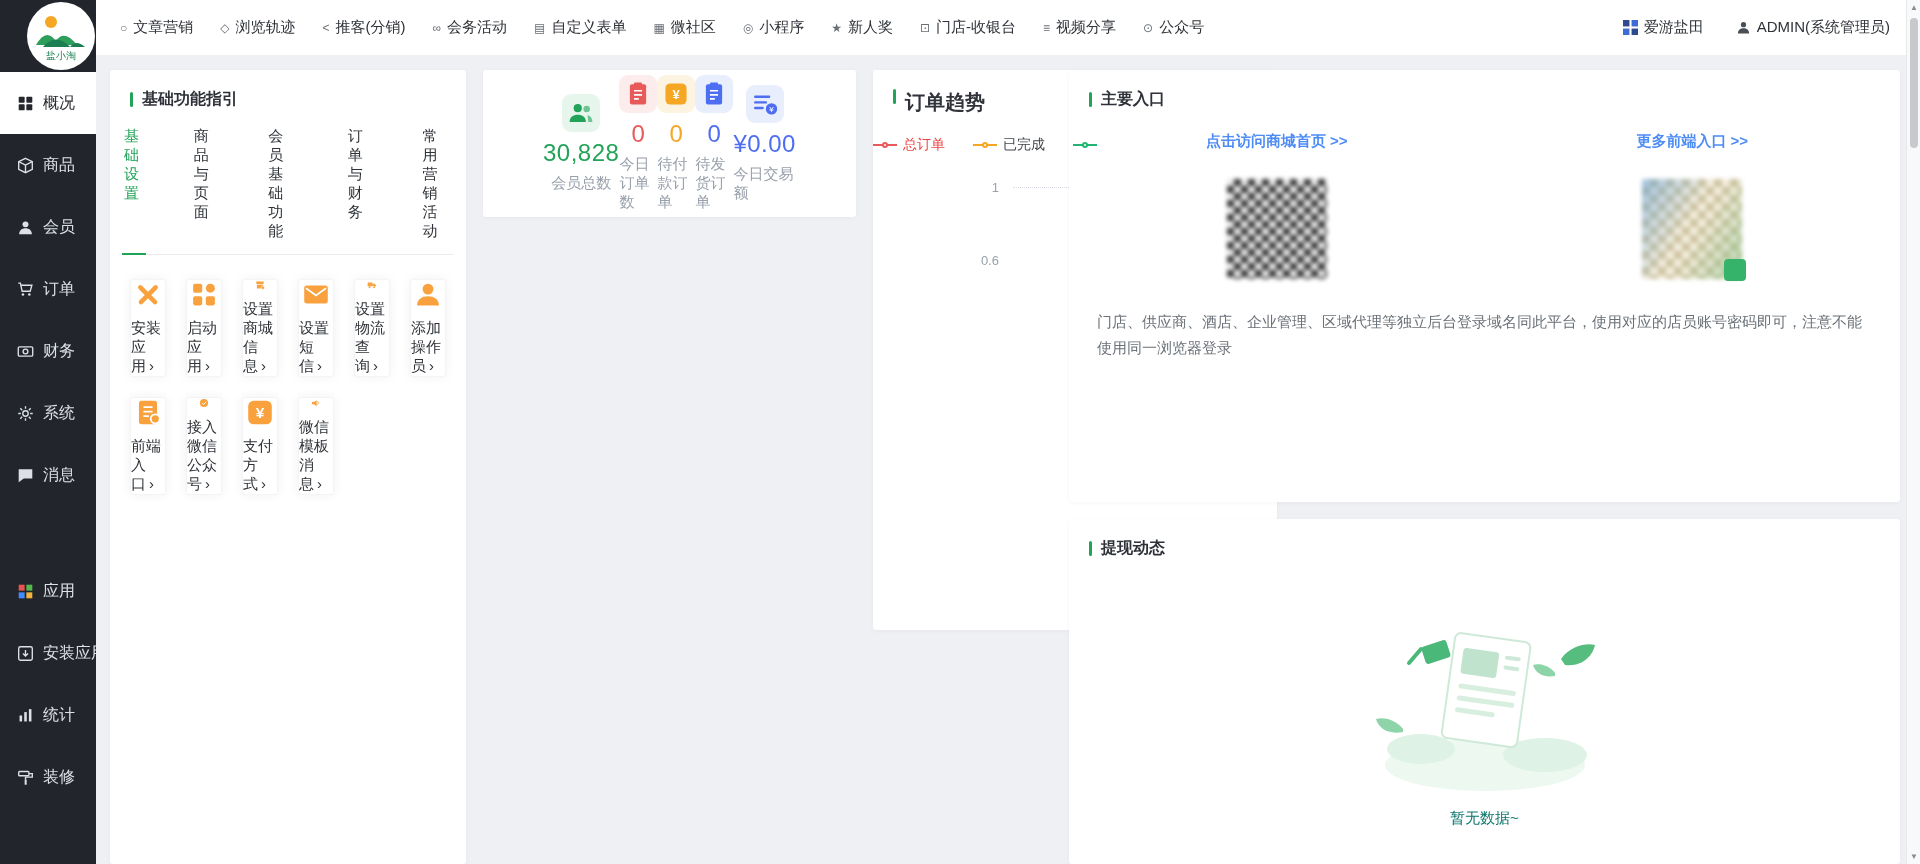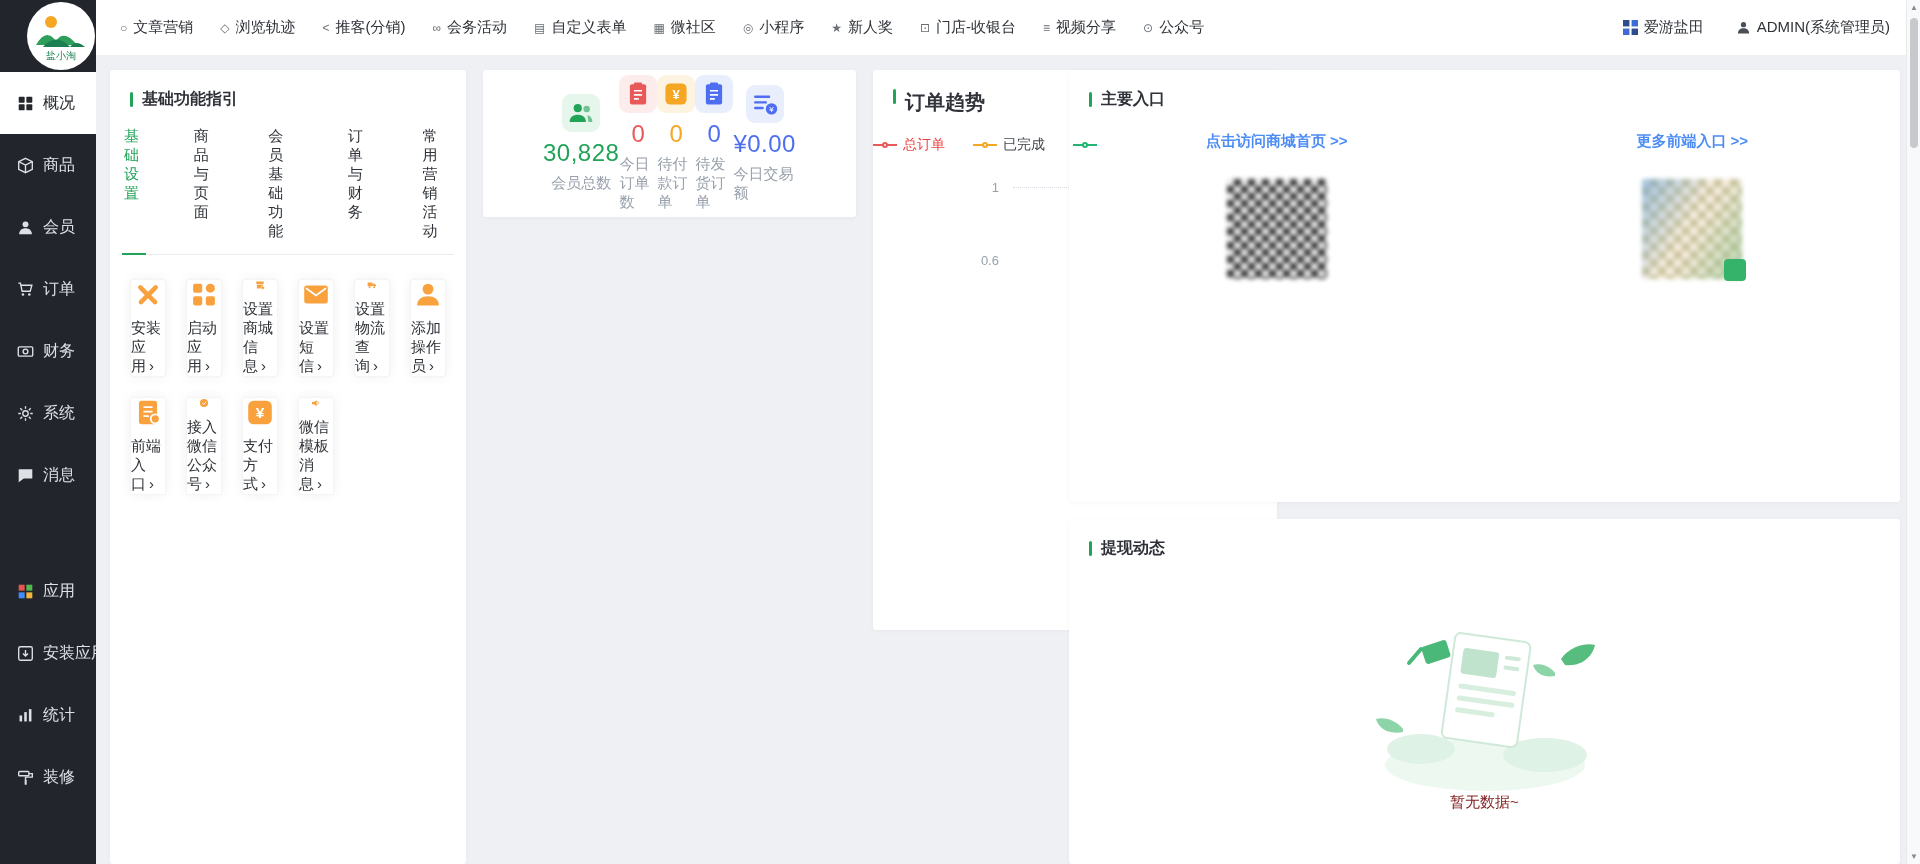--- a/index.html
+++ b/index.html
@@ -83,21 +83,21 @@
       linear-gradient(120deg,rgba(94,160,218,.55),rgba(0,0,0,0) 45%),
       linear-gradient(300deg,rgba(120,190,130,.5),rgba(0,0,0,0) 45%),
       repeating-conic-gradient(#cfc4a2 0% 25%,#f3eddc 0% 50%);
       background-size:auto,auto,16px 16px}
   .qr-corner{position:absolute;right:-4px;bottom:-2px;width:22px;height:22px;background:#35b36b;border-radius:4px}
   .entry-note{margin:30px 28px 0;font-size:15px;color:#6b7178;line-height:1.7}
 
   
   .withdraw{flex:1;display:flex;flex-direction:column;min-height:0}
   .wd-body{flex:1;display:flex;flex-direction:column;align-items:center;justify-content:flex-start;padding-top:40px}
-  .wd-empty{font-size:15px;color:#7f1d1d}
+  .wd-empty{margin-top:16px;font-size:15px;color:#0f766e}
 
   
   .scrollbar{position:fixed;top:0;right:0;width:14px;height:864px;background:#f8f9fa;border-left:1px solid #e9e9e9;z-index:50}
   .sb-up,.sb-down{position:absolute;left:0;width:14px;text-align:center;font-size:8px;color:#8a8a8a;cursor:pointer}
   .sb-up{top:3px}.sb-down{bottom:3px}
   .sb-thumb{position:absolute;top:18px;left:3px;width:8px;height:130px;background:#c7c9cc;border-radius:4px;cursor:pointer}
 </style>
 </head>
 <body>
 
@@ -498,20 +498,21 @@
                 <div class="qr qr1"></div>
               </div>
             </div>
             <div class="half">
               <div class="qr-wrap">
                 <div class="qr qr2"></div>
                 <div class="qr-corner"></div>
               </div>
             </div>
           </div>
+          <p class="entry-note">门店、供应商、酒店、企业管理、区域代理等独立后台登录域名同此平台，使用对应的店员账号密码即可，注意不能使用同一浏览器登录</p>
         </section>
 
         <section class="card withdraw">
           <div class="card-head">
             <span class="gbar"></span>
             <span>提现动态</span>
           </div>
           <div class="wd-body">
             <svg width="240" height="180" viewBox="0 0 240 180">
               <ellipse cx="120" cy="152" rx="100" ry="26" fill="#edf8f1"></ellipse>

